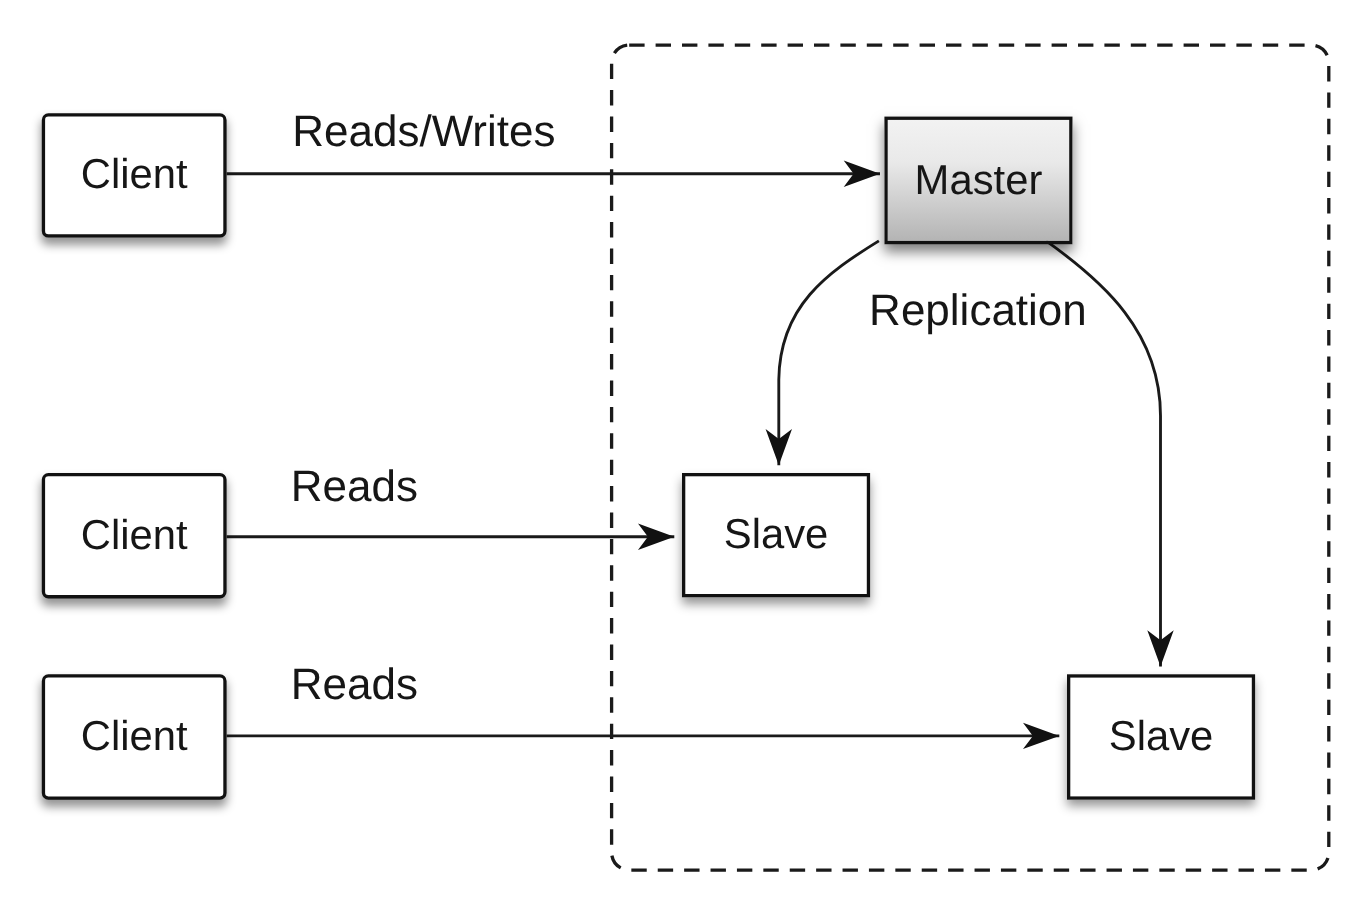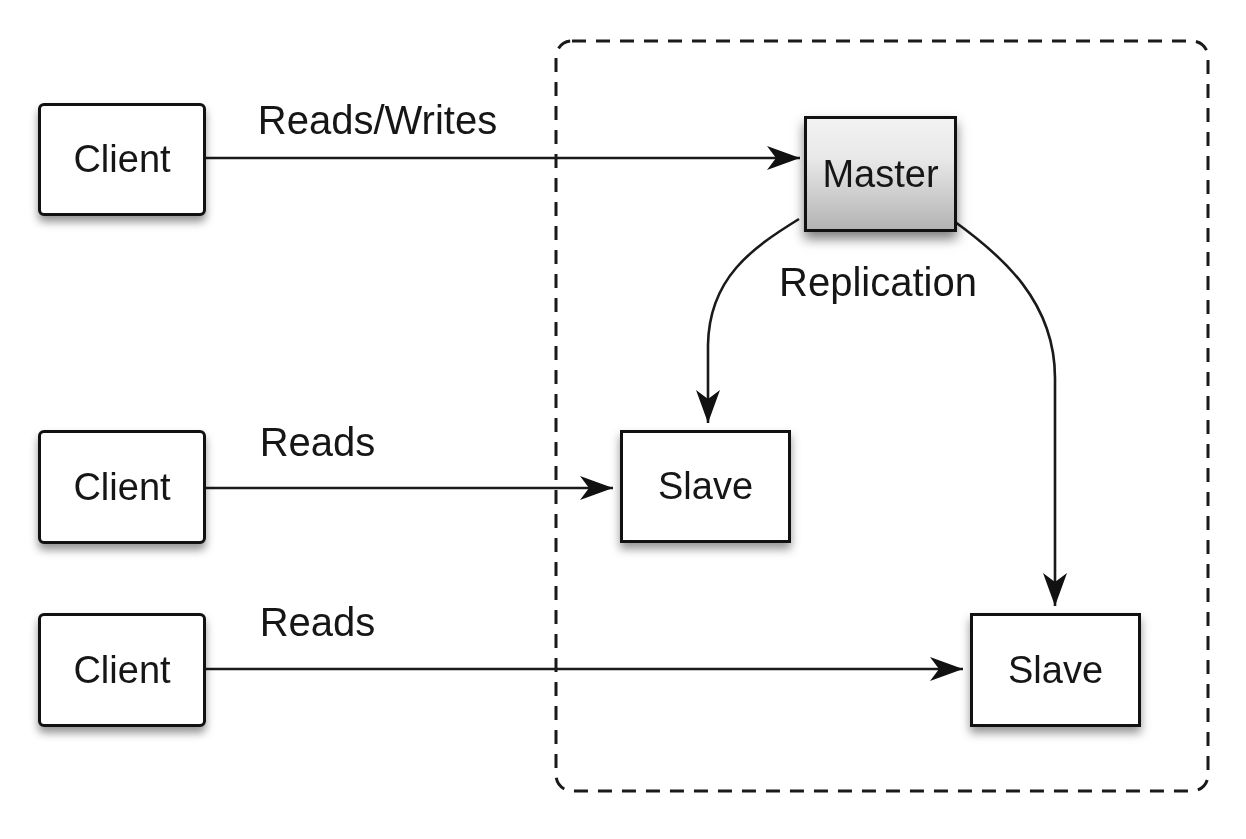--- a/index.html
+++ b/index.html
@@ -31,21 +31,21 @@
   }
   .node.rounded{border-radius:6px;align-items:center;}
   .node.master{
     background:linear-gradient(to bottom,var(--master-top) 0%,#e9e9e9 35%,var(--master-bottom) 100%);
     box-shadow:0 7px 11px rgba(0,0,0,0.5);
   }
   .edge-label{
     position:absolute;
     font-size:40px;
     color:#161616;
-    text-align:center;
+    text-align:right;
     white-space:nowrap;
   }
 </style>
 </head>
 <body>
 
 <div class="canvas">
 
   <svg width="1246" height="839" viewBox="0 0 1246 839">
     <defs>
@@ -72,21 +72,21 @@
   </div>
 
   <div class="node rounded" style="left:38px;top:430px;width:168px;height:114px;">
     <span>Client</span>
   </div>
 
   <div class="node rounded" style="left:38px;top:613px;width:168px;height:114px;">
     <span>Client</span>
   </div>
 
-  <div class="node master" style="left:804px;top:116px;width:153px;height:116px;">
+  <div class="node master" style="left:804px;top:106px;width:171px;height:116px;">
     <span>Master</span>
   </div>
 
   <div class="node" style="left:620px;top:430px;width:171px;height:113px;">
     <span>Slave</span>
   </div>
 
   <div class="node" style="left:970px;top:613px;width:171px;height:114px;">
     <span>Slave</span>
   </div>

